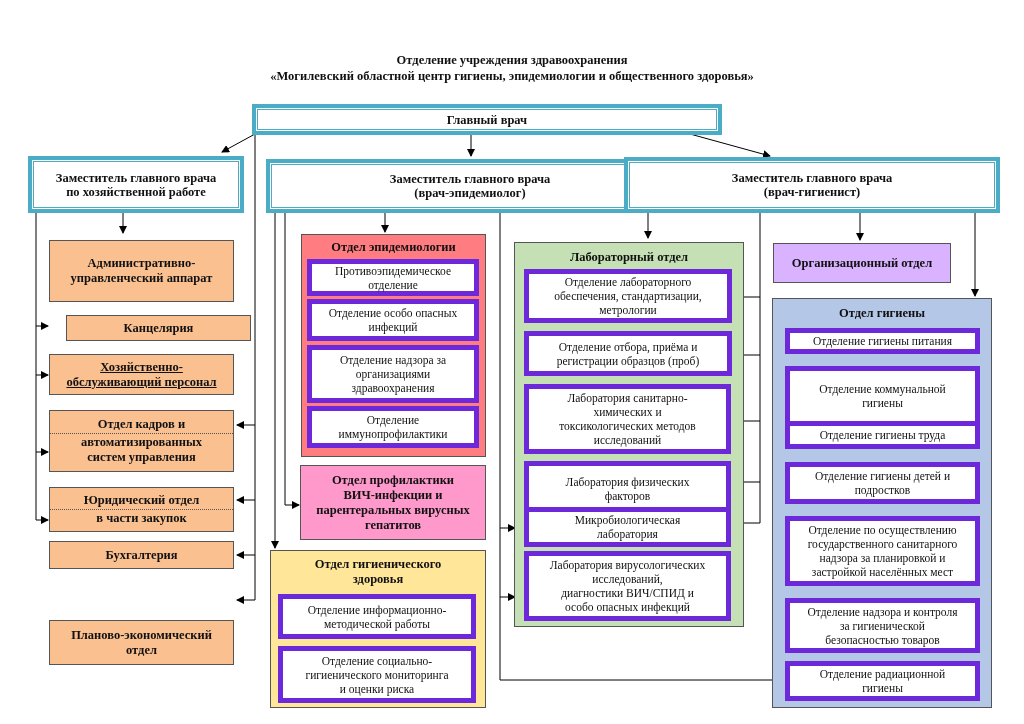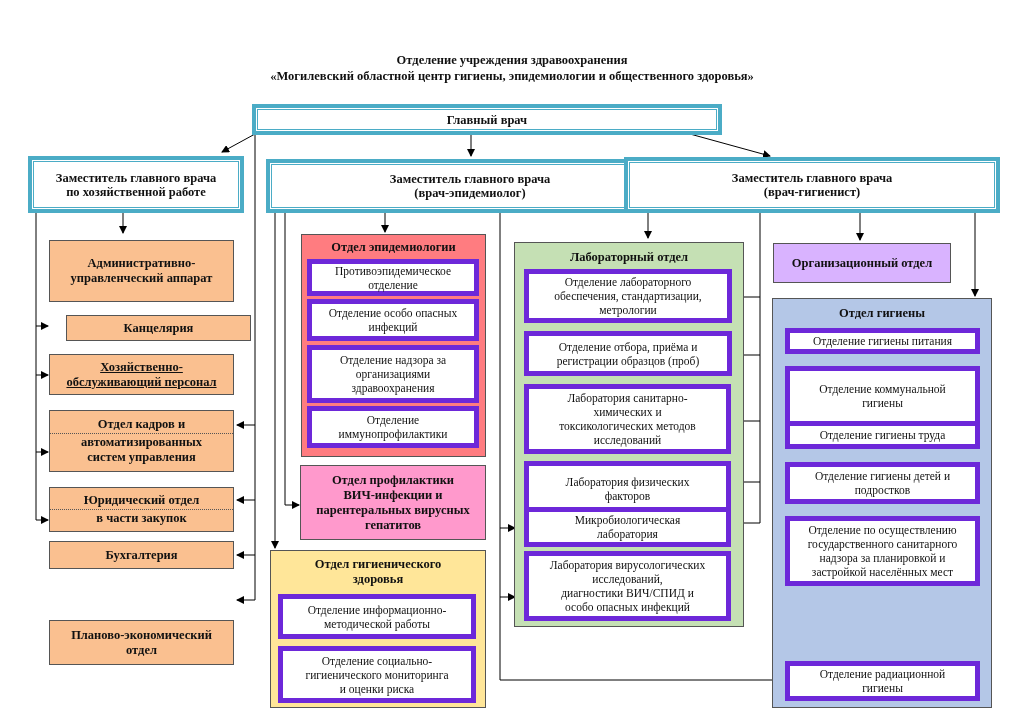--- a/index.html
+++ b/index.html
@@ -217,17 +217,22 @@
   <div class="sub" style="left:12px; top:163px; width:195px; height:42px;">
       <span class="bt">Отделение гигиены детей и
 подростков</span>
     </div>
   <div class="sub" style="left:12px; top:217px; width:195px; height:70px;">
       <span class="bt">Отделение по осуществлению
 государственного санитарного
 надзора за планировкой и
 застройкой населённых мест</span>
     </div>
+  <div class="sub" style="left:12px; top:299px; width:195px; height:55px;">
+      <span class="bt">Отделение надзора и контроля
+за гигиенической
+безопасностью товаров</span>
+    </div>
   <div class="sub" style="left:12px; top:362px; width:195px; height:40px;">
       <span class="bt">Отделение радиационной
 гигиены</span>
     </div>
 </div>
 
 </body></html>

